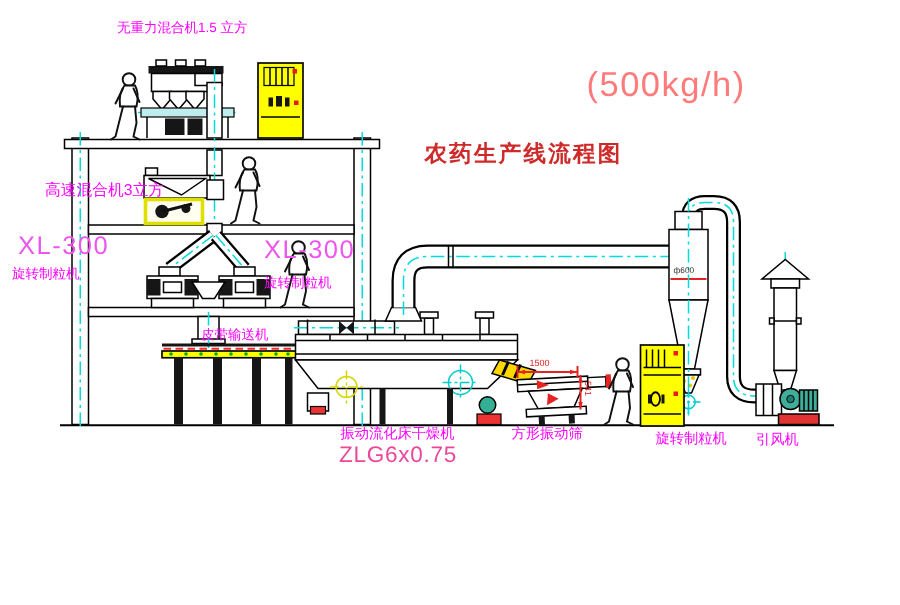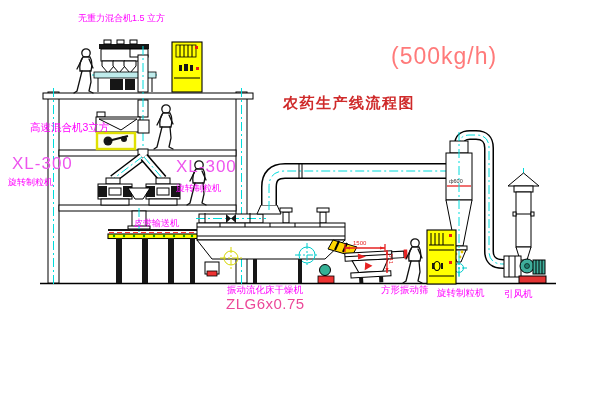--- a/index.html
+++ b/index.html
@@ -296,21 +296,21 @@
   <span class="lbl lbl-xl" style="left:12px;top:155px;">XL-300</span>
   <span class="lbl lbl-sm" style="left:8px;top:178px;font-size:9px;">旋转制粒机</span>
   <span class="lbl lbl-xl" style="left:176px;top:158px;">XL-300</span>
   <span class="lbl lbl-sm" style="left:176px;top:184px;font-size:9px;">旋转制粒机</span>
 
   <span class="lbl lbl-sm" style="left:134px;top:209px;font-size:9px;margin-top:10px;">皮带输送机</span>
 
   <span class="lbl lbl-sm" style="left:227px;top:285px;">振动流化床干燥机</span>
   <span class="lbl lbl-model" style="left:226px;top:296px;">ZLG6x0.75</span>
 
-  <span class="lbl lbl-sm" style="left:341px;top:285px;margin-left:40px;">方形振动筛</span>
+  <span class="lbl lbl-sm" style="left:341px;top:285px;">方形振动筛</span>
 
   <span class="lbl lbl-sm" style="left:437px;top:288px;">旋转制粒机</span>
   <span class="lbl lbl-sm" style="left:504px;top:289px;">引风机</span>
 
   <span class="dim" style="left:353px;top:240px;">1500</span>
   <span class="dim dim-rot" style="left:394px;top:254px;">541</span>
   <span class="dim dim-dk" style="left:449px;top:178px;">ф600</span>
 
   <span class="lbl title-cn" style="left:283px;top:51px;">农药生产线流程图</span>
   <span class="lbl title-cap" style="left:391px;top:45px;">(500kg/h)</span>

